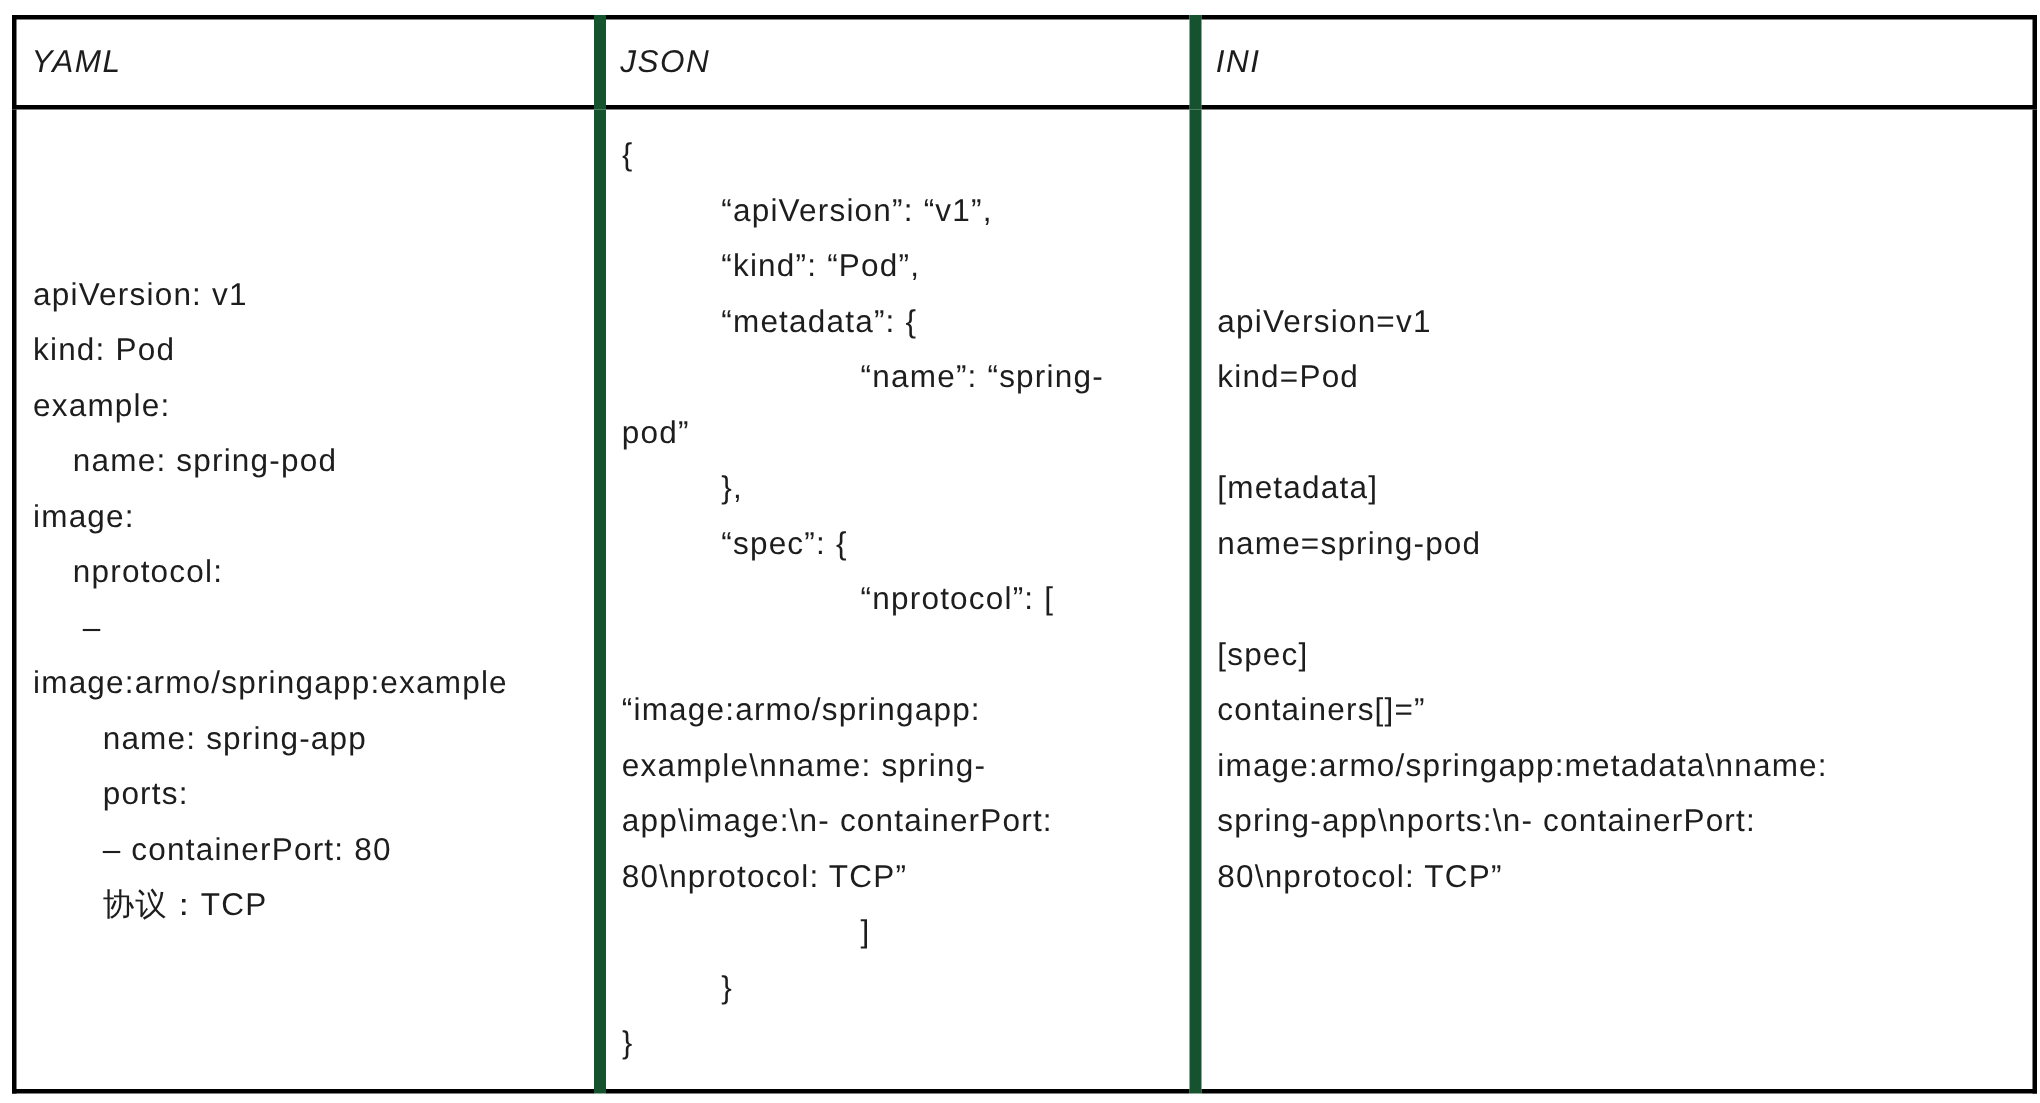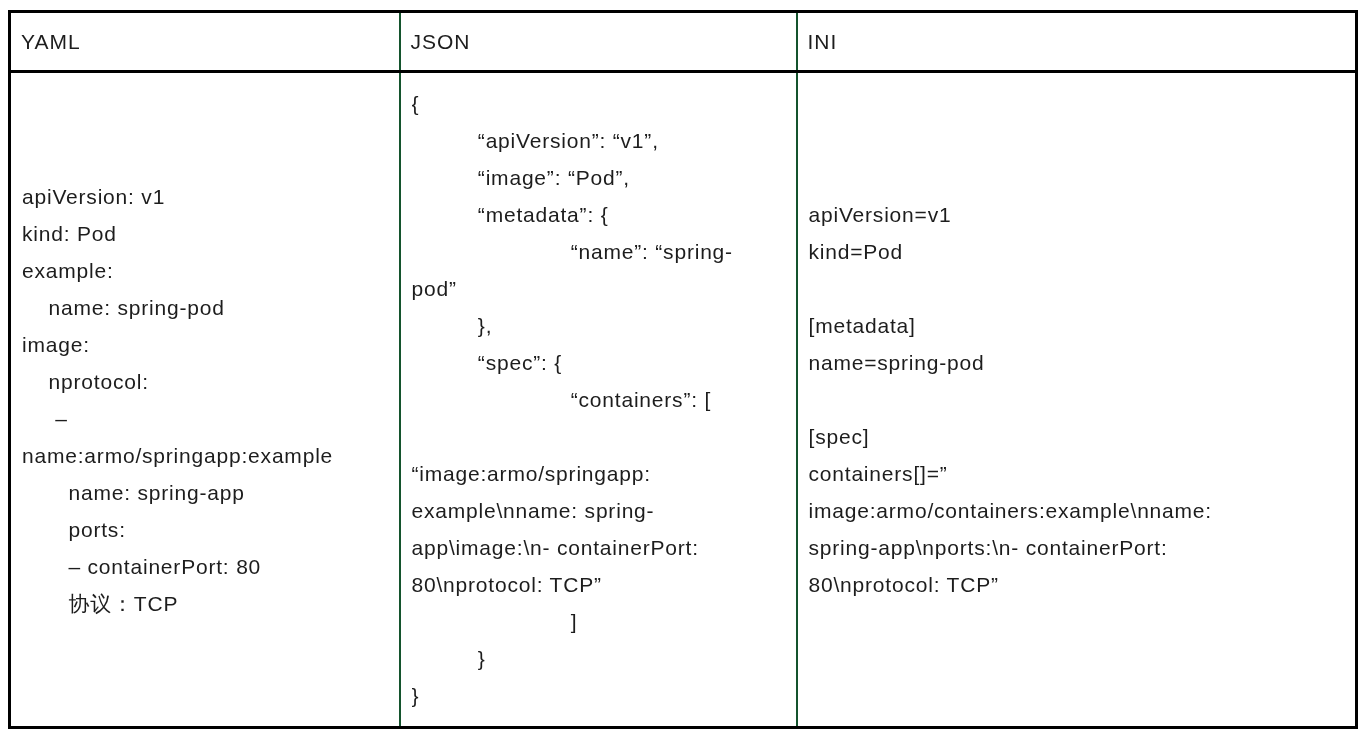--- a/index.html
+++ b/index.html
@@ -24,24 +24,25 @@
   #comparison-table th {
     height: 57px;
     border-bottom: 3px solid #000000;
     font-size: 21px;
     font-weight: 400;
     text-align: left;
     vertical-align: middle;
     padding: 0 10px;
     letter-spacing: 1px;
     color: #1d1d1d;
+    font-style: italic;
   }
   #comparison-table th + th,
   #comparison-table td + td {
-    border-left: 2px solid #14532d;
+    border-left: 8px solid #14532d;
   }
   #comparison-table td {
     height: 653px;
     vertical-align: middle;
     padding: 0 11px;
     overflow: hidden;
   }
   .code-block {
     width: 100%;
   }
@@ -75,58 +76,58 @@
     <tr>
       <td>
         <div class="code-block">
             <div class="code-line">apiVersion: v1</div>
             <div class="code-line">kind: Pod</div>
             <div class="code-line">example:</div>
             <div class="code-line">    name: spring-pod</div>
             <div class="code-line">image:</div>
             <div class="code-line">    nprotocol:</div>
             <div class="code-line">     –</div>
-            <div class="code-line">name:armo/springapp:example</div>
+            <div class="code-line">image:armo/springapp:example</div>
             <div class="code-line">       name: spring-app</div>
             <div class="code-line">       ports:</div>
             <div class="code-line">       – containerPort: 80</div>
             <div class="code-line">       协议：TCP</div>
           </div>
       </td>
       <td>
         <div class="code-block">
             <div class="code-line">{</div>
             <div class="code-line">          “apiVersion”: “v1”,</div>
-            <div class="code-line">          “image”: “Pod”,</div>
+            <div class="code-line">          “kind”: “Pod”,</div>
             <div class="code-line">          “metadata”: {</div>
             <div class="code-line">                        “name”: “spring-</div>
             <div class="code-line">pod”</div>
             <div class="code-line">          },</div>
             <div class="code-line">          “spec”: {</div>
-            <div class="code-line">                        “containers”: [</div>
+            <div class="code-line">                        “nprotocol”: [</div>
             <div class="code-line"> </div>
             <div class="code-line">“image:armo/springapp:</div>
             <div class="code-line">example\nname: spring-</div>
             <div class="code-line">app\image:\n- containerPort:</div>
             <div class="code-line">80\nprotocol: TCP”</div>
             <div class="code-line">                        ]</div>
             <div class="code-line">          }</div>
             <div class="code-line">}</div>
           </div>
       </td>
       <td>
         <div class="code-block">
             <div class="code-line">apiVersion=v1</div>
             <div class="code-line">kind=Pod</div>
             <div class="code-line"> </div>
             <div class="code-line">[metadata]</div>
             <div class="code-line">name=spring-pod</div>
             <div class="code-line"> </div>
             <div class="code-line">[spec]</div>
             <div class="code-line">containers[]=”</div>
-            <div class="code-line">image:armo/containers:example\nname:</div>
+            <div class="code-line">image:armo/springapp:metadata\nname:</div>
             <div class="code-line">spring-app\nports:\n- containerPort:</div>
             <div class="code-line">80\nprotocol: TCP”</div>
           </div>
       </td>
     </tr>
   </tbody>
 </table>
 
 </body></html>

